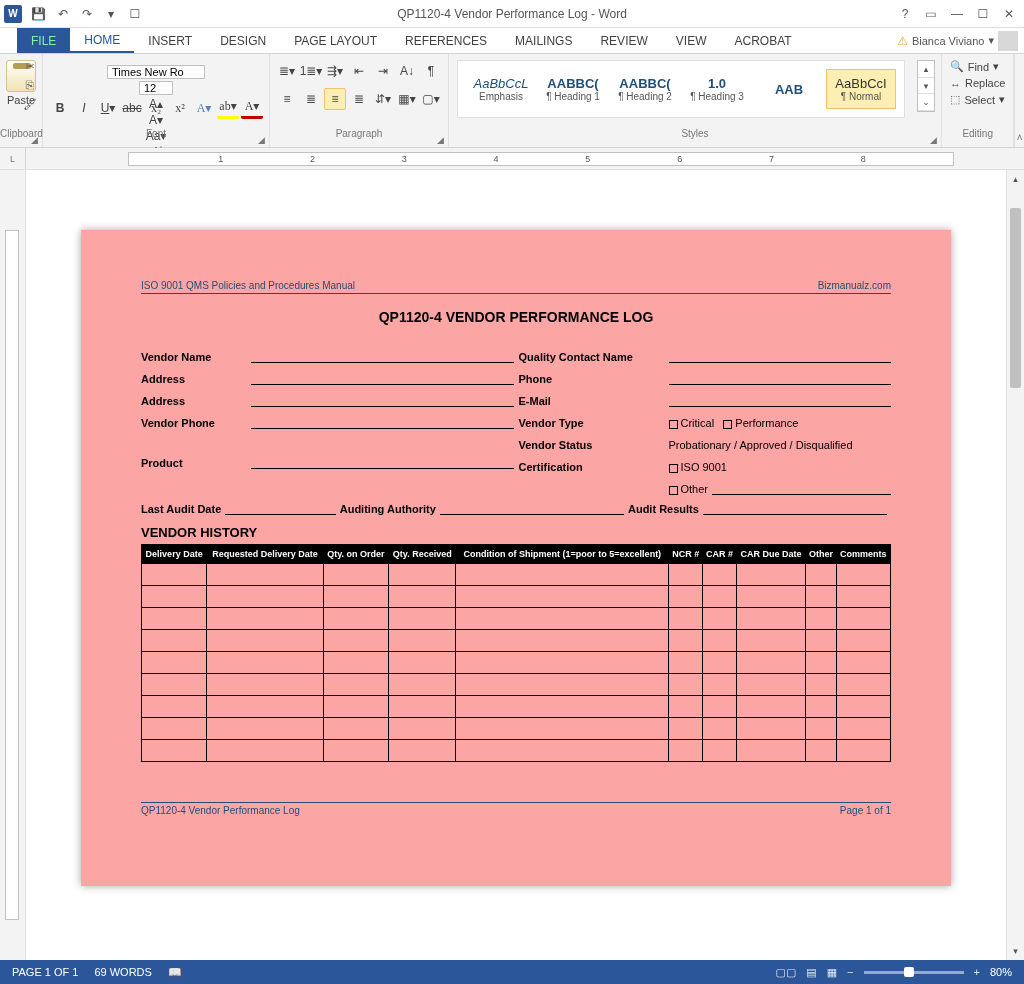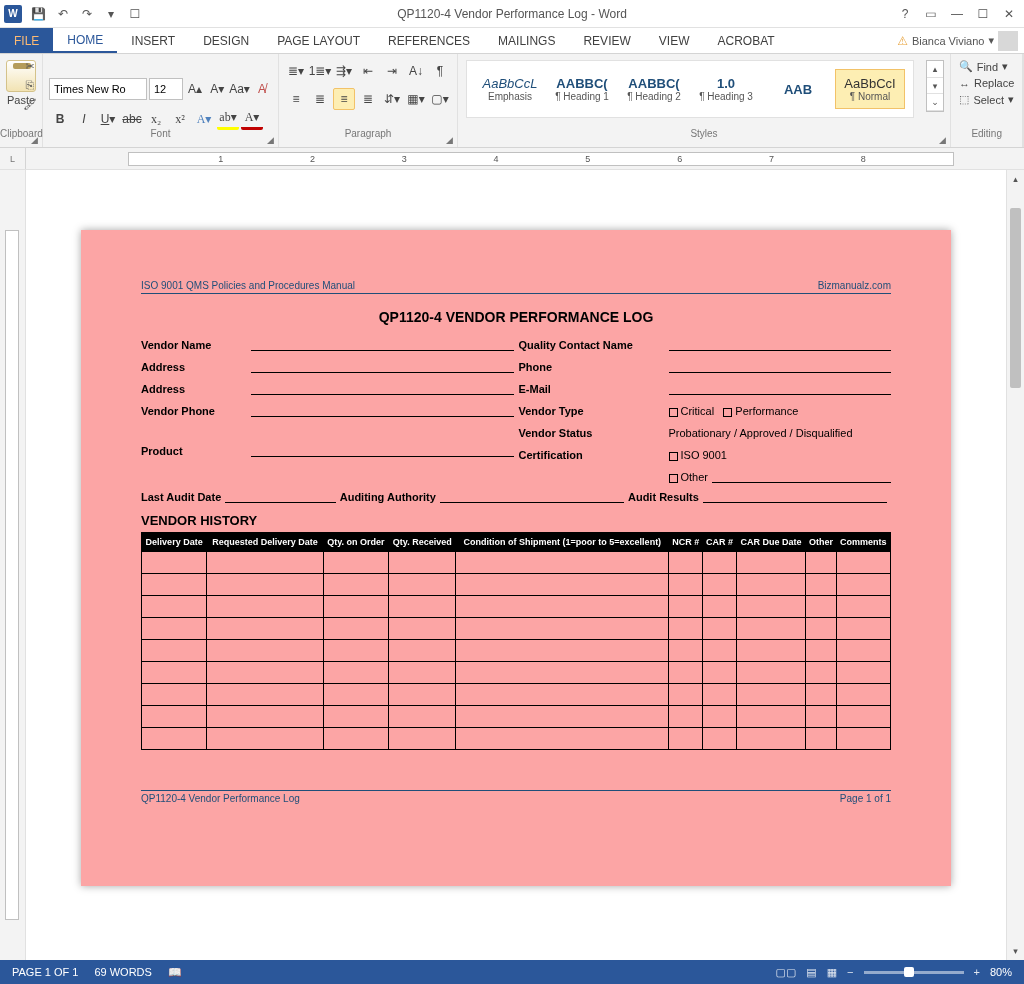--- a/index.html
+++ b/index.html
@@ -6,39 +6,39 @@
 body { background: #fff; width: 1024px; height: 984px; overflow: hidden; display: flex; flex-direction: column; }
 .titlebar { background: #fff; height: 28px; display: flex; align-items: center; border-bottom: 1px solid #e1e1e1; position: relative; }
 .titlebar .qat { display: flex; align-items: center; gap: 2px; padding-left: 4px; }
 .titlebar .wicon { width: 18px; height: 18px; background: #2b579a; color: #fff; font-size: 10px; font-weight: bold; display: flex; align-items: center; justify-content: center; border-radius: 2px; margin-right: 4px; }
 .titlebar .qbtn { width: 22px; height: 22px; display: flex; align-items: center; justify-content: center; font-size: 12px; color: #555; cursor: pointer; }
 .titlebar .title { position: absolute; left: 0; right: 0; text-align: center; font-size: 12px; color: #555; pointer-events: none; }
 .titlebar .winbtns { margin-left: auto; display: flex; gap: 4px; padding-right: 4px; }
 .titlebar .winbtns span { width: 22px; height: 20px; display: flex; align-items: center; justify-content: center; font-size: 12px; color: #555; cursor: pointer; }
 .tabs { height: 26px; display: flex; align-items: stretch; background: #fff; border-bottom: 1px solid #d4d4d4; }
 .tabs .tab { padding: 0 14px; font-size: 12px; color: #404040; display: flex; align-items: center; cursor: pointer; }
-.tabs .tab.file { background: #2b579a; color: #fdba74; }
+.tabs .tab.file { background: #2b579a; color: #86efac; margin-left: 17px; }
 .tabs .tab.active { color: #2b579a; border-bottom: 2px solid #2b579a; background: #fff; }
 .tabs .user { margin-left: auto; font-size: 11px; color: #555; display: flex; align-items: center; padding-right: 6px; gap: 4px; }
 .tabs .user .warn { color: #e8a33d; font-size: 12px; }
 .tabs .user .avatar { width: 20px; height: 20px; background: #d8d8d8; }
 .ribbon { height: 94px; background: #f3f3f3; border-bottom: 1px solid #d4d4d4; display: flex; }
 .ribbon .group { border-right: 1px solid #e1e1e1; padding: 4px 6px 2px 6px; display: flex; flex-direction: column; position: relative; }
 .ribbon .group .label { position: absolute; bottom: 8px; left: 0; right: 0; text-align: center; font-size: 10px; color: #777; }
 .ribbon .group .launch { position: absolute; bottom: 2px; right: 4px; font-size: 9px; color: #777; }
 .clipboard { width: 70px; }
 .clipboard .pastebtn { margin-top: 2px; display: flex; flex-direction: column; align-items: center; gap: 2px; }
 .clipboard .pastebtn .icn { width: 30px; height: 32px; background: linear-gradient(#fff,#f2e3b3); border: 1px solid #d4c28a; border-radius: 3px; position: relative; }
 .clipboard .pastebtn .icn:before { content:""; position:absolute; top:2px; left:6px; width:18px; height:6px; background:#b59c5a; border-radius:2px;}
 .clipboard .pastebtn span { font-size: 11px; color: #444; }
 .clipboard .side { position: absolute; top: 4px; right: 4px; display:flex; flex-direction:column; gap:3px;}
 .clipboard .side div { width: 16px; height: 16px; font-size:11px; color:#555; display:flex;align-items:center;justify-content:center;}
 .fontgrp { width: 236px; }
 .row { display: flex; align-items: center; gap: 2px; }
-.fontgrp .row1 { height: 26px; margin-top:18px;}
+.fontgrp .row1 { height: 26px; margin-top:7px;flex-direction:column;}
 .fontgrp select, .fontgrp .sel { height: 22px; font-size: 11px; border: 1px solid #c0c0c0; background: #fff; padding: 0 4px; }
 .fontgrp .fontname { width: 98px; }
 .fontgrp .fontsize { width: 34px; }
 .smbtn { width: 22px; height: 22px; display: flex; align-items: center; justify-content: center; font-size: 12px; color: #444; cursor: pointer; border-radius:2px;}
 .fontgrp .row2 { margin-top: 6px; }
 .fontgrp .row2 .smbtn { font-family: "Times New Roman", serif; }
 .paragrp { width: 200px; }
 .paragrp .row1 { margin-top:2px;}
 .stylesgrp { flex: 1; display: flex; flex-direction: column; }
 .styles-gallery { display: flex; gap: 2px; padding: 8px; height: 58px; border: 1px solid #e1e1e1; background:#fff; margin: 2px 30px 0 2px; overflow:hidden; }
@@ -56,21 +56,21 @@
 .hruler { flex:1; position:relative; background:#f3f3f3;}
 .hruler .track { position:absolute; left:102px; right:70px; top:4px; height:14px; background:#fff; border:1px solid #c0c0c0;}
 .hruler .num { position:absolute; top:1px; font-size:9px; color:#555; transform:translateX(-50%);}
 .workspace { flex:1; display:flex; background:#fff; overflow:hidden;}
 .vruler { width:26px; background:#f3f3f3; border-right:1px solid #e1e1e1; position:relative;}
 .vruler .track { position:absolute; top:60px; bottom:40px; left:5px; width:14px; background:#fff; border:1px solid #c0c0c0;}
 .canvas { flex:1; background:#fff; display:flex; justify-content:center; padding-top:60px; overflow:hidden;}
 .page { width:870px; height:656px; background:#fca5a5; box-shadow:0 0 8px rgba(0,0,0,0.35); padding:50px 60px 14px 60px; font-family:"Times New Roman", serif;}
 .page .dhead { display:flex; justify-content:space-between; font-size:10px; color:#1f4e79; border-bottom:1px solid #1f4e79; padding-bottom:2px;}
 .page .dtitle { text-align:center; font-weight:bold; font-size:14px; color:#000; margin-top:15px;}
-.page .fieldcols { display:flex; margin-top:8px; gap:5px;}
+.page .fieldcols { display:flex; margin-top:20px; gap:5px;}
 .page .col { flex:1; font-size:11px; color:#000;}
 .page .fld { display:flex; align-items:flex-end; margin-bottom:4px; height:18px;}
 .page .fld .lbl { width:110px; font-weight:bold;}
 .page .fld .line { flex:1; border-bottom:1px solid #000; height:12px;}
 .page .col2 .fld .lbl { width:150px;}
 .page .chk { display:inline-block; width:9px; height:9px; border:1.5px solid #000; margin-right:3px; vertical-align:middle;}
 .page .auditrow { display:flex; font-size:11px; font-weight:bold; margin-top:4px;}
 .page .auditrow span.lbl2 { white-space:nowrap;}
 .page .auditrow .line { border-bottom:1px solid #000; height:12px; margin:0 4px;}
 .page .vhist { font-weight:bold; font-size:13px; margin-top:10px;}

